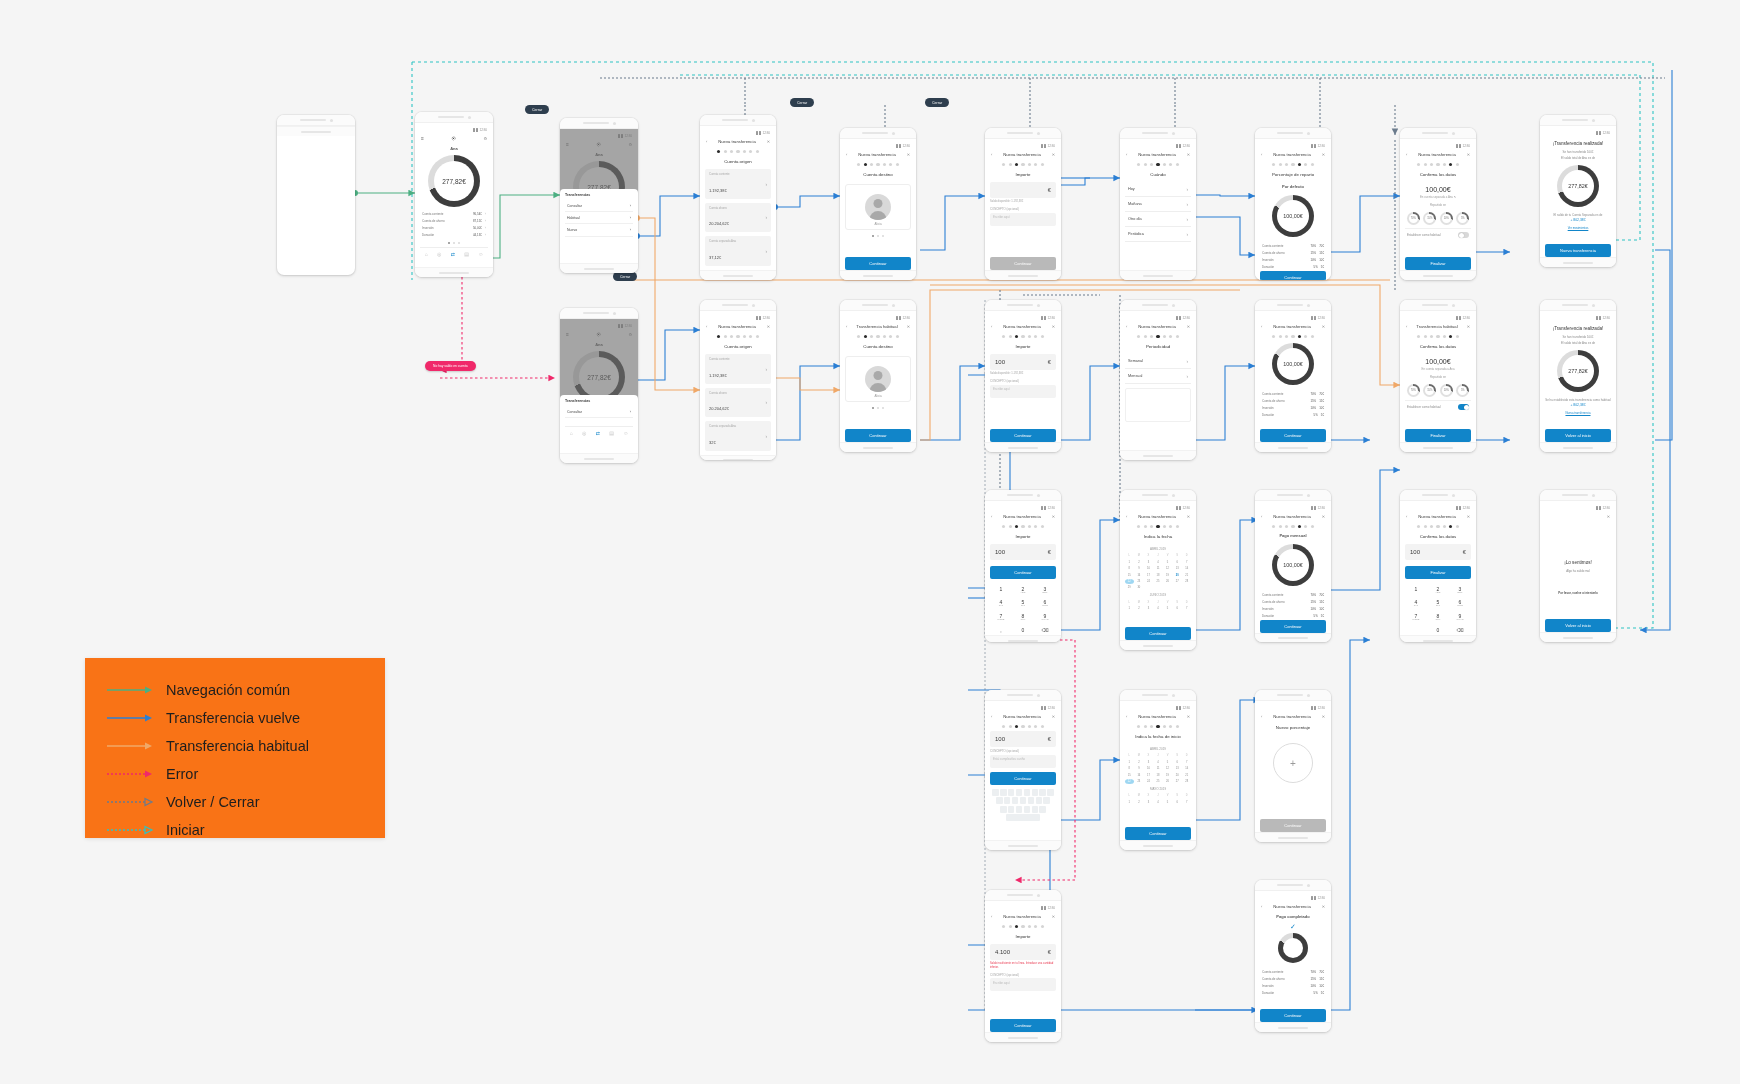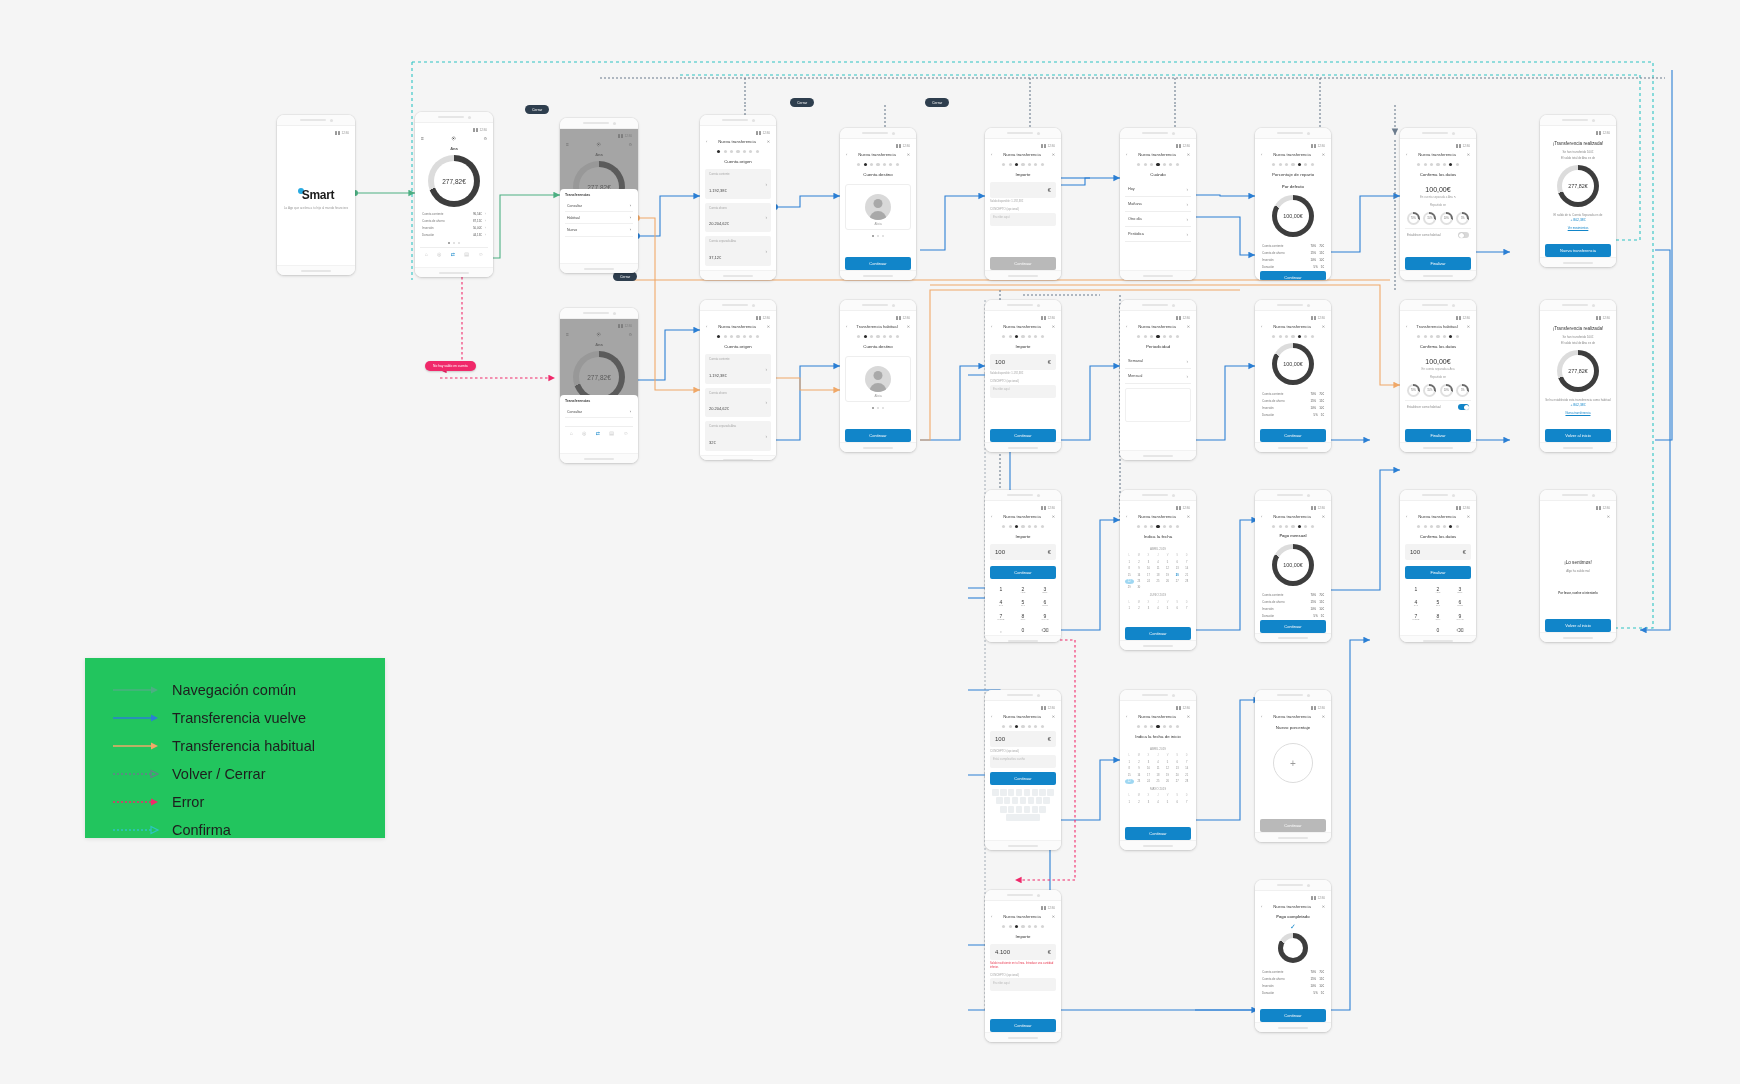--- a/index.html
+++ b/index.html
@@ -191,22 +191,22 @@
     box-shadow:0 1px 2px rgba(0,0,0,.18);
   }
   .pill {
     position:absolute; background:#2e3e4e; color:#fff;
     border-radius:8px; font-size:3.6px; padding:2.5px 7px; white-space:nowrap;
   }
 
   
   #legend {
     position:absolute; left:85px; top:658px; width:300px; height:180px;
-    background:#22c55e; box-shadow:0 1px 4px rgba(0,0,0,.10);
-    padding:18px 0 0 10px;
+    background:#f97316; box-shadow:0 1px 4px rgba(0,0,0,.10);
+    padding:18px 0 0 4px;
   }
   .lg-item { display:flex; align-items:center; height:28px; padding-left:18px; }
   .lg-line { width:48px; height:12px; margin-right:11px; flex:0 0 48px; }
   .lg-label { font-size:14.5px; color:#1e1e1e; }
 </style>
 </head>
 <body>
 
 <div id="canvas">
 
@@ -315,29 +315,20 @@
   <div class="pill" style="left:790px; top:98px;">Cerrar</div>
   <div class="pill" style="left:925px; top:98px;">Cerrar</div>
   <div class="pill" style="left:613px; top:272px;">Cerrar</div>
   <div class="errbadge" style="left:425px; top:361px;">No hay saldo en cuenta</div>
 
   <div class="phone" style="left:277px; top:115px; width:78px; height:160px;">
     <div class="ph-top">
         <span class="ph-spk"></span>
         <span class="ph-cam"></span>
       </div>
-    <div class="ph-body">
-      <div class="statusbar">
-          <span class="sb-g"></span>
-          <span class="sb-g"></span>
-          <span class="sb-t">12:30</span>
-        </div>
-      <div class="splash-logo"><span class="o"></span><span>Smart</span></div>
-      <div class="splash-tag">La App que acelera a tu hijo al mundo financiero</div>
-    </div>
     <div class="ph-bot">
         <span class="ph-home"></span>
       </div>
   </div>
 
   <div class="phone" style="left:415px; top:112px; width:78px; height:165px;">
     <div class="ph-top">
         <span class="ph-spk"></span>
         <span class="ph-cam"></span>
       </div>
@@ -1645,34 +1636,34 @@
     </div>
     <div class="lg-item">
       <svg class="lg-line" viewBox="0 0 48 12">
         <line x1="0" y1="6" x2="38" y2="6" stroke="#f0a868" stroke-width="1.4"></line>
         <path d="M38,2.5 L45,6 L38,9.5 z" fill="#f0a868"></path>
       </svg>
       <span class="lg-label">Transferencia habitual</span>
     </div>
     <div class="lg-item">
       <svg class="lg-line" viewBox="0 0 48 12">
+        <line x1="0" y1="6" x2="38" y2="6" stroke="#f0296a" stroke-width="1.6" stroke-dasharray="2,2"></line>
+        <path d="M38,2.5 L45,6 L38,9.5 z" fill="#f0296a"></path>
+      </svg>
+      <span class="lg-label">Error</span>
+    </div>
+    <div class="lg-item">
+      <svg class="lg-line" viewBox="0 0 48 12">
         <line x1="0" y1="6" x2="38" y2="6" stroke="#6b7b8c" stroke-width="1.6" stroke-dasharray="2,2"></line>
         <path d="M38,2.5 L45,6 L38,9.5 z" fill="none" stroke="#6b7b8c" stroke-width="1.2"></path>
       </svg>
       <span class="lg-label">Volver / Cerrar</span>
-    </div>
-    <div class="lg-item">
-      <svg class="lg-line" viewBox="0 0 48 12">
-        <line x1="0" y1="6" x2="38" y2="6" stroke="#f0296a" stroke-width="1.6" stroke-dasharray="2,2"></line>
-        <path d="M38,2.5 L45,6 L38,9.5 z" fill="#f0296a"></path>
-      </svg>
-      <span class="lg-label">Error</span>
     </div>
     <div class="lg-item">
       <svg class="lg-line" viewBox="0 0 48 12">
         <line x1="0" y1="6" x2="38" y2="6" stroke="#2ec4c4" stroke-width="1.6" stroke-dasharray="2,2"></line>
         <path d="M38,2.5 L45,6 L38,9.5 z" fill="none" stroke="#2ec4c4" stroke-width="1.2"></path>
       </svg>
-      <span class="lg-label">Confirma</span>
+      <span class="lg-label">Iniciar</span>
     </div>
   </div>
 
 </div>
 
 </body></html>

